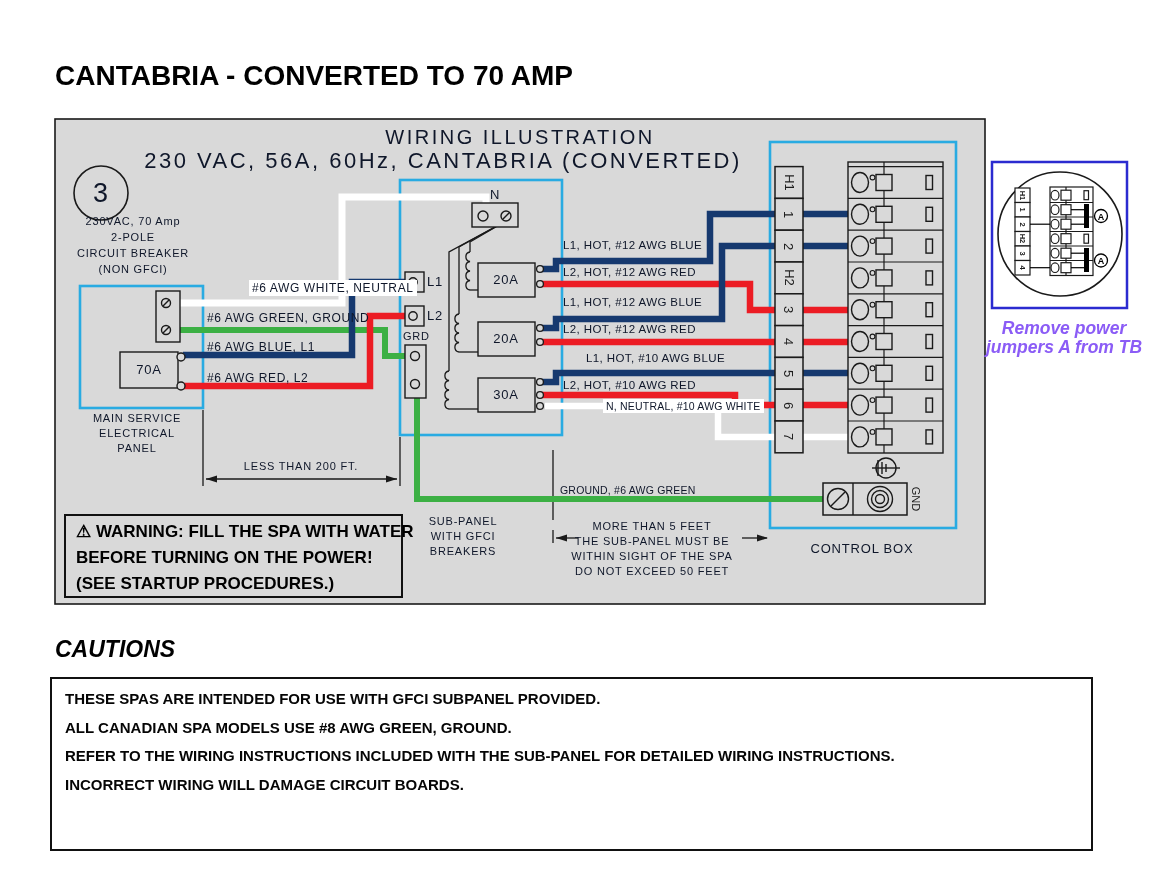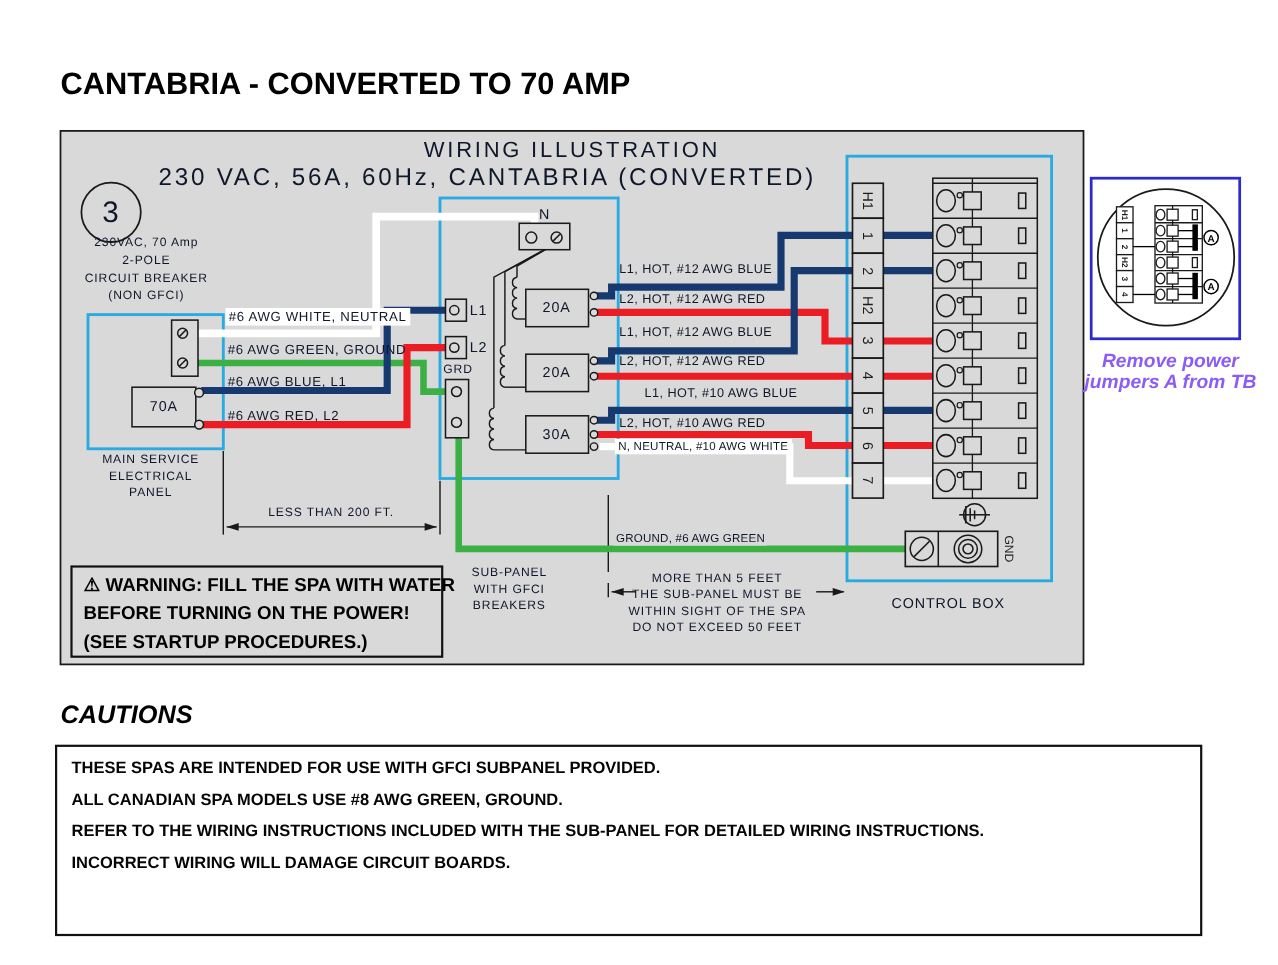--- a/index.html
+++ b/index.html
@@ -11,21 +11,21 @@
   .ctr{transform:translateX(-50%);}
   .pagetitle{font-size:28px;font-weight:bold;letter-spacing:0px;color:#000;}
   .hdr1{font-size:20px;letter-spacing:2.5px;}
   .hdr2{font-size:22px;letter-spacing:2.5px;}
   .callout{font-size:27px;}
   .note{font-size:11px;letter-spacing:0.8px;}
   .wlabel{font-size:12px;letter-spacing:0.6px;}
   .blabel{font-size:11.5px;letter-spacing:0.4px;}
   .tiny{font-size:10.5px;letter-spacing:0.2px;}
   .rating{font-size:13px;letter-spacing:0.8px;}
-  .whitebg{background:#ffffff;padding:1px 3px;}
+  .whitebg{background:#ffffff;padding:1px 3px;margin-left:44px;}
   .graybg{background:#d9d9d9;padding:0 2px;}
   .warn{font-size:17px;font-weight:bold;color:#000;letter-spacing:0px;}
   .rotcell{position:absolute;display:flex;align-items:center;justify-content:center;}
   .rotcell span{transform:rotate(90deg);font-size:13px;letter-spacing:0px;}
   .rotcell.small span{font-size:7.5px;font-weight:bold;}
   .gndrot span{font-size:11px;}
   .caption{font-size:17.5px;font-weight:bold;font-style:italic;color:#8b5cf6;}
   .cautionhdr{font-size:23px;font-weight:bold;font-style:italic;color:#000;}
   .ctable{position:absolute;left:50px;top:677px;width:1043px;height:174px;border:2px solid #111;
           display:flex;box-sizing:border-box;}

